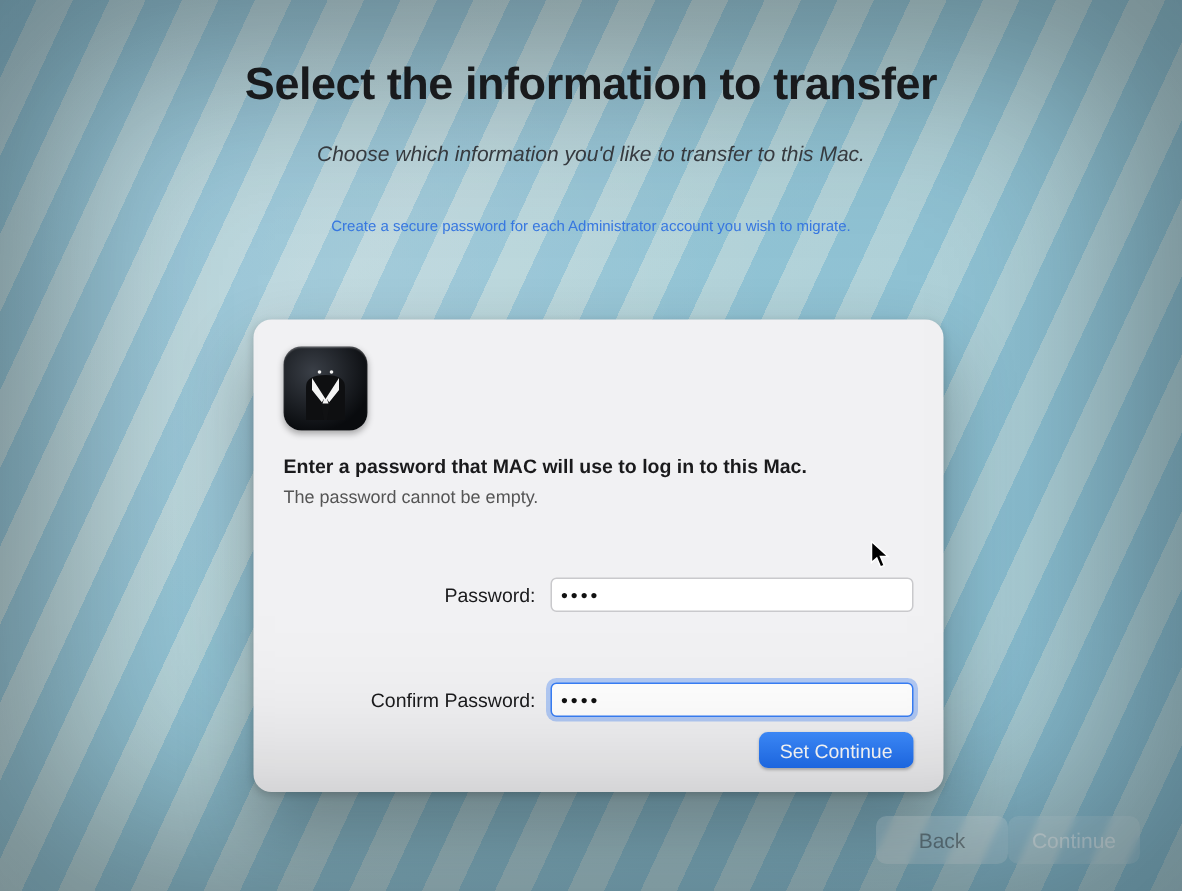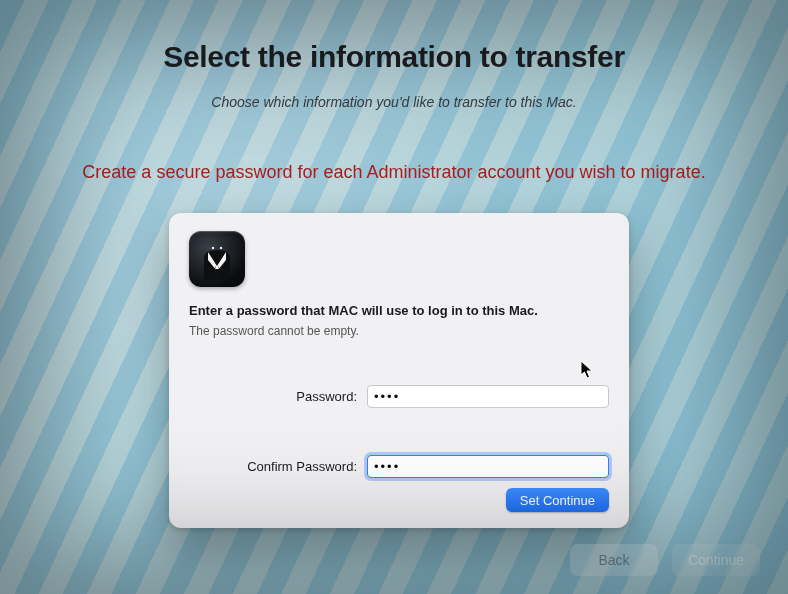--- a/index.html
+++ b/index.html
@@ -17,26 +17,26 @@
     pointer-events:none;
   }
   .main {
     position:absolute; inset:0;
     display:flex; flex-direction:column; align-items:center;
     padding-top:40px;
     color:#2e3135;
   }
   .title { font-size:30px; font-weight:700; color:#1d1f21; letter-spacing:-0.3px; }
   .subtitle { margin-top:20px; font-size:14px; color:#3d4146; font-weight:400;font-style:italic; }
-  .instruction { margin-top:52px; font-size:18px; color:#b91c1c; }
+  .instruction { margin-top:36px; font-size:10px; color:#3b82f6; }
   .dimmer { position:absolute; inset:0; background:rgba(30,40,50,0.10); }
 
   .footer {
     position:absolute; bottom:18px; right:28px;
-    display:flex; gap:14px;
+    display:flex; gap:0;
   }
   .footer-btn {
     min-width:88px; height:32px; border:none; border-radius:7px;
     background:rgba(255,255,255,0.20); color:rgba(30,35,40,0.45);
     font-size:14px; font-weight:400;
     backdrop-filter: blur(2px);
   }
   .footer-btn.cont { color:rgba(255,255,255,0.45); background:rgba(255,255,255,0.12); }
 
   

